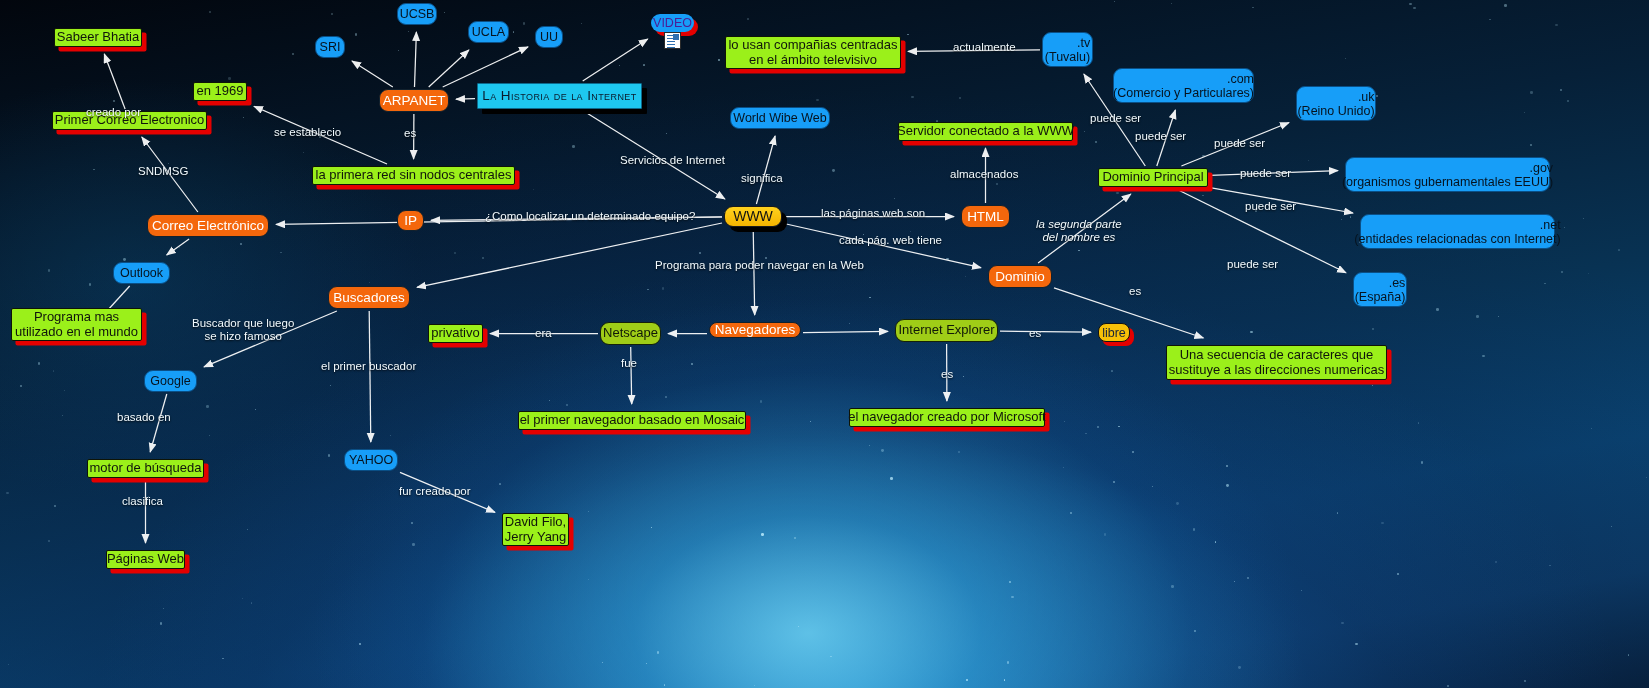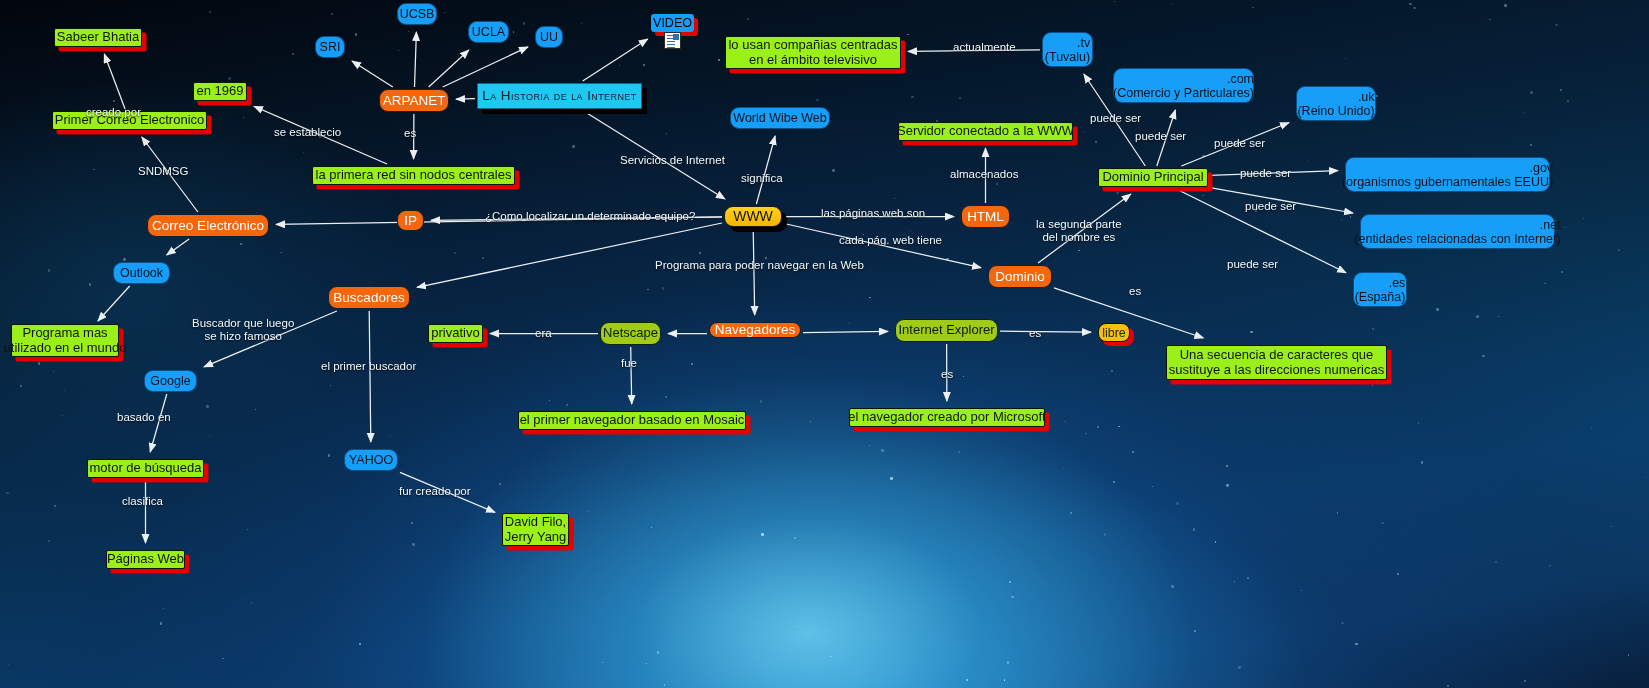--- a/index.html
+++ b/index.html
@@ -101,23 +101,23 @@
     border-radius: 1px;
     font-size: 13.5px;
     font-variant: small-caps;
     letter-spacing: .4px;
     padding: 5px 12px;
     box-shadow: 5px 5px 0 #000;
   }
   
   .n-video {
     background: #179ef8;
-    color: #000000;
+    color: #4c1d95;
     border: none;
-    border-radius: 3px;
+    border-radius: 9px;
     font-size: 12.5px;
     padding: 2px 7px;
     box-shadow: 4px 4px 0 #e40000;
   }
 
   
   .lbl {
     position: absolute;
     color: #f2fbff;
     font-size: 11.5px;
@@ -435,21 +435,21 @@
 (España)</div>
       <div class="node n-green" style="left: 898px; top: 122px; width: 175px; height: 19px;">Servidor conectado a la WWW</div>
       <div class="node n-green" style="left: 1098px; top: 168px; width: 110px; height: 19px;">Dominio Principal</div>
       <div class="node n-gold" style="left: 724px; top: 206px; width: 58px; height: 21px;">WWW</div>
       <div class="node n-blue" style="left: 730px; top: 107px; width: 100px; height: 22px;">World Wibe Web</div>
       <div class="node n-orange" style="left: 961px; top: 205px; width: 49px; height: 23px;">HTML</div>
       <div class="node n-orange" style="left: 397px; top: 210px; width: 27px; height: 21px;">IP</div>
       <div class="node n-orange" style="left: 147px; top: 214px; width: 122px; height: 23px;">Correo Electrónico</div>
       <div class="node n-orange" style="left: 988px; top: 265px; width: 64px; height: 23px;">Dominio</div>
       <div class="node n-blue" style="left: 113px; top: 262px; width: 57px; height: 22px;">Outlook</div>
-      <div class="node n-green" style="left: 11px; top: 324px; width: 108px; height: 33px;">Programa mas
+      <div class="node n-green" style="left: 11px; top: 308px; width: 131px; height: 33px;">Programa mas
 utilizado en el mundo</div>
       <div class="node n-orange" style="left: 328px; top: 286px; width: 82px; height: 23px;">Buscadores</div>
       <div class="node n-blue" style="left: 144px; top: 370px; width: 53px; height: 22px;">Google</div>
       <div class="node n-green" style="left: 87px; top: 459px; width: 117px; height: 19px;">motor de búsqueda</div>
       <div class="node n-green" style="left: 106px; top: 550px; width: 79px; height: 19px;">Páginas Web</div>
       <div class="node n-blue" style="left: 344px; top: 449px; width: 54px; height: 22px;">YAHOO</div>
       <div class="node n-green" style="left: 502px; top: 513px; width: 67px; height: 33px;">David Filo,
 Jerry Yang</div>
       <div class="node n-green" style="left: 428px; top: 324px; width: 55px; height: 19px;">privativo</div>
       <div class="node n-olive" style="left: 600px; top: 322px; width: 61px; height: 23px;">Netscape</div>
@@ -472,21 +472,21 @@
       <div class="lbl" style="left: 1135px; top: 130px;">puede ser</div>
       <div class="lbl" style="left: 1214px; top: 137px;">puede ser</div>
       <div class="lbl" style="left: 1240px; top: 167px;">puede ser</div>
       <div class="lbl" style="left: 1245px; top: 200px;">puede ser</div>
       <div class="lbl" style="left: 1227px; top: 258px;">puede ser</div>
       <div class="lbl" style="left: 950px; top: 168px;">almacenados</div>
       <div class="lbl" style="left: 741px; top: 172px;">significa</div>
       <div class="lbl" style="left: 821px; top: 207px;">las páginas web son</div>
       <div class="lbl" style="left: 485px; top: 210px;">¿Como localizar un determinado equipo?</div>
       <div class="lbl" style="left: 839px; top: 234px;">cada pág. web tiene</div>
-      <div class="lbl" style="left: 1036px; top: 218px;">la segunda parte
+      <div class="lbl" style="left: 1036px; top: 218px; font-style: italic;">la segunda parte
 del nombre es</div>
       <div class="lbl" style="left: 1129px; top: 285px;">es</div>
       <div class="lbl" style="left: 655px; top: 259px;">Programa para poder navegar en la Web</div>
       <div class="lbl" style="left: 192px; top: 317px;">Buscador que luego
 se hizo famoso</div>
       <div class="lbl" style="left: 321px; top: 360px;">el primer buscador</div>
       <div class="lbl" style="left: 117px; top: 411px;">basado en</div>
       <div class="lbl" style="left: 122px; top: 495px;">clasifica</div>
       <div class="lbl" style="left: 399px; top: 485px;">fur creado por</div>
       <div class="lbl" style="left: 535px; top: 327px;">era</div>

